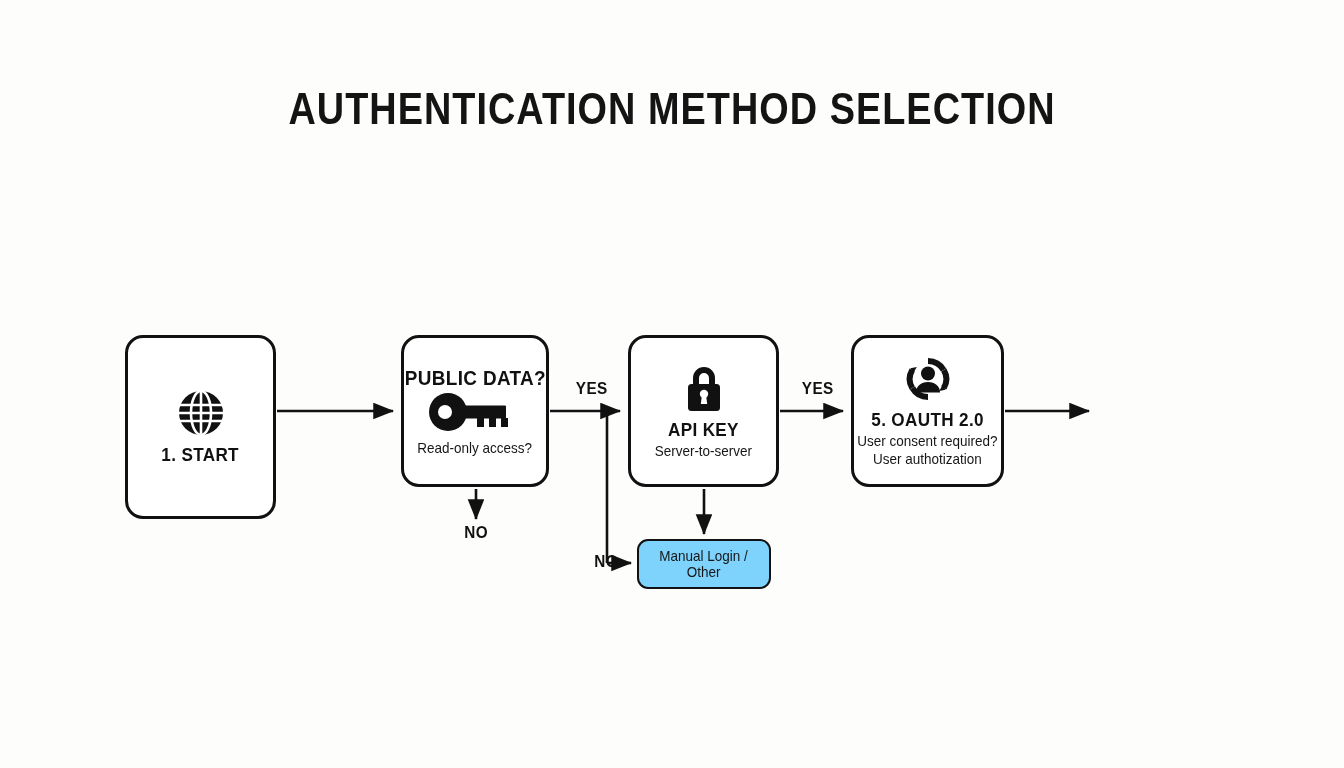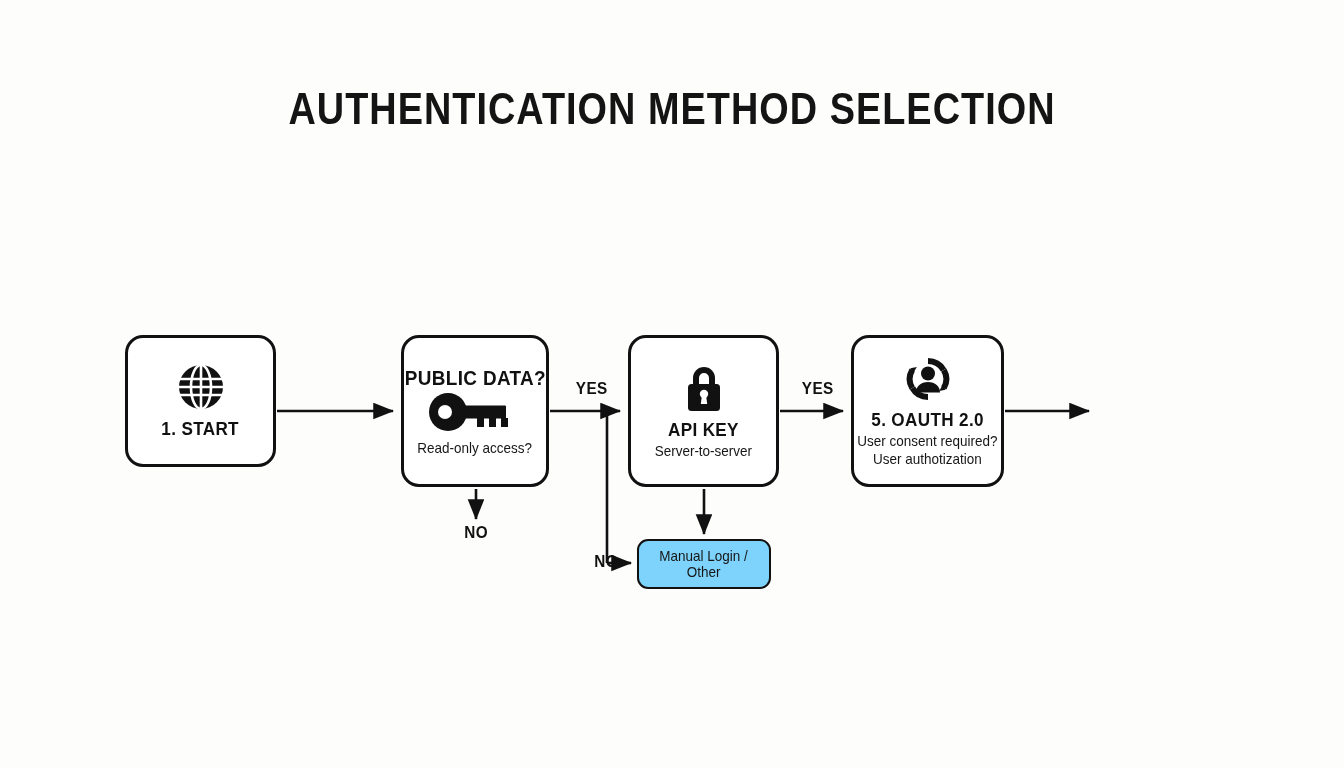--- a/index.html
+++ b/index.html
@@ -70,21 +70,21 @@
   .node .t-two{
     font-weight:bold;
     font-size:19px;
     line-height:1.12;
     letter-spacing:0.4px;
     transform:scaleX(0.9);
     white-space:nowrap;
   }
 
   
-  #node-start   {left:125px;  top:335px; width:151px; height:132px;}
+  #node-start   {left:125px;  top:335px; width:151px; height:184px;}
   #node-public  {left:401px;  top:335px; width:148px; height:152px;}
   #node-apikey  {left:628px;  top:335px; width:151px; height:152px;}
   #node-oauth   {left:851px;  top:335px; width:153px; height:152px;}
   #node-auth    {left:1097px; top:335px; width:151px; height:152px;}
 
   #node-manual{
     position:absolute;
     left:637px; top:539px; width:134px; height:50px;
     box-sizing:border-box;
     background:#7dd3fc;

